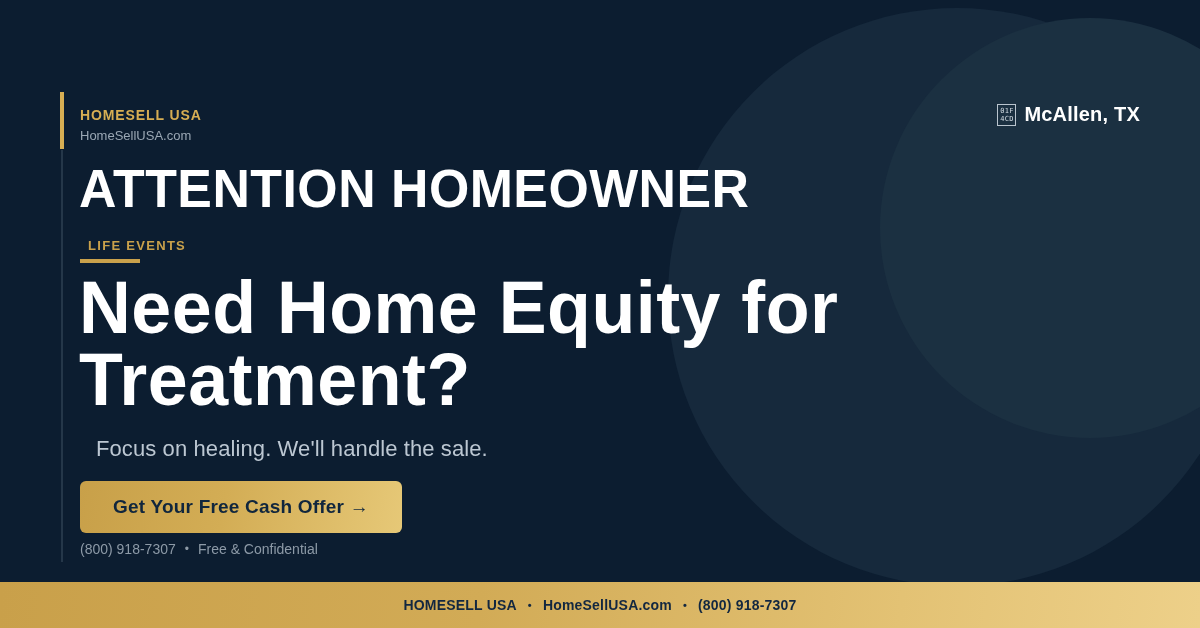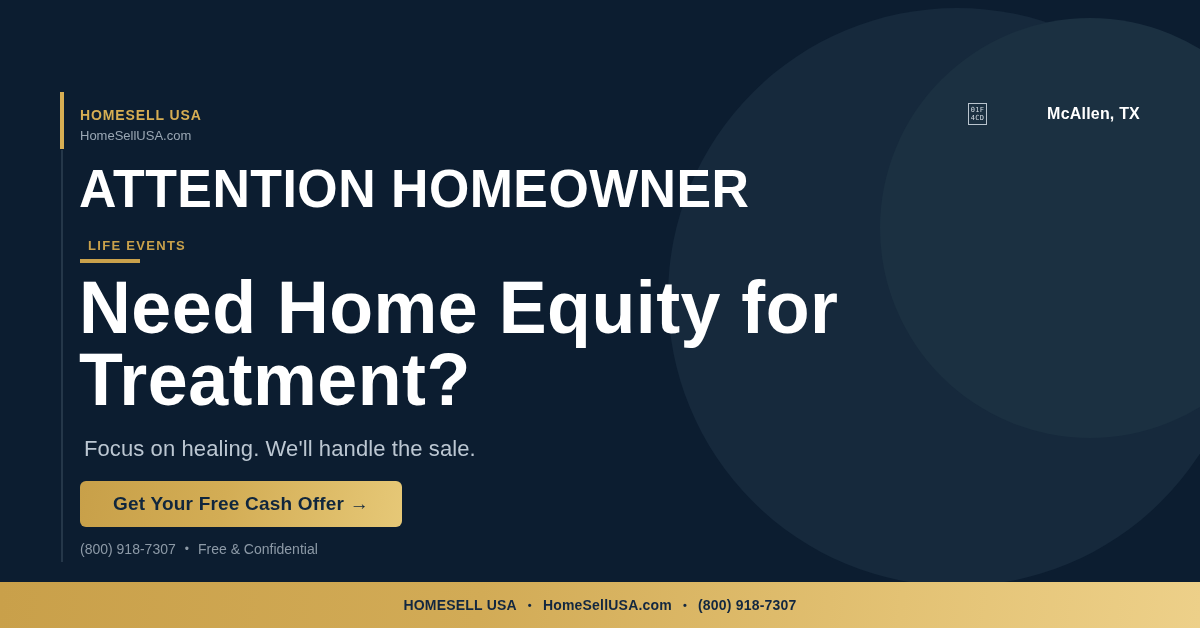--- a/index.html
+++ b/index.html
@@ -74,41 +74,40 @@
     line-height:20px;
     margin-top:2px;
   }
 
   
   .location{
     position:absolute;
     right:60px; top:103px;
     display:flex;
     align-items:center;
-    gap:20px;
+    gap:8px;
   }
   .pin-tofu{
     display:inline-flex;
     flex-direction:column;
     justify-content:center;
     align-items:center;
     width:19px; height:22px;
     border:1px solid #b9c4ce;
     font-family:"DejaVu Sans Mono", monospace;
     font-size:7px;
     line-height:8px;
     color:#d5dde4;
     letter-spacing:0.3px;
   }
   .location-label{
-    font-size:16px;
+    font-size:20px;
     font-weight:bold;
     color:#ffffff;
     letter-spacing:0.2px;
-    margin-left:40px;
   }
 
   
   .attention{
     position:absolute;
     left:79px; top:159px;
     font-family:"Liberation Sans Narrow","Liberation Sans", sans-serif;
     font-stretch:condensed;
     font-size:54px;
     font-weight:bold;
@@ -148,31 +147,31 @@
     color:#ffffff;
     line-height:72px;
     letter-spacing:0.5px;
     transform:scaleX(0.97);
     transform-origin:left top;
   }
 
   
   .subhead{
     position:absolute;
-    left:84px; top:436px;
+    left:96px; top:436px;
     font-size:22px;
     color:#bcc7d2;
     letter-spacing:0.1px;
   }
 
   
   .cta{
     position:absolute;
     left:80px; top:481px;
-    width:322px; height:46px;
+    width:322px; height:52px;
     border:0;
     border-radius:6px;
     background:linear-gradient(100deg,#c8a049 0%,#d3ad55 45%,#e6c877 100%);
     color:#10263d;
     font-family:"Liberation Sans", sans-serif;
     font-size:19px;
     font-weight:bold;
     letter-spacing:0.2px;
     cursor:pointer;
     display:flex;

